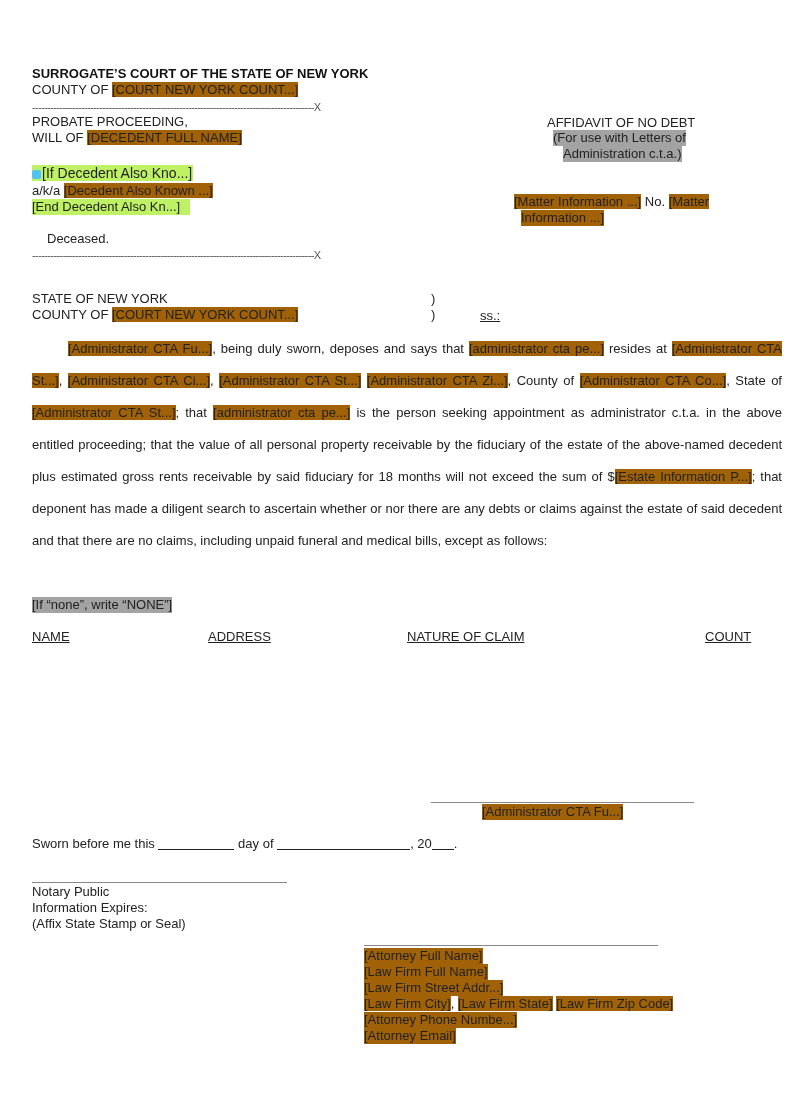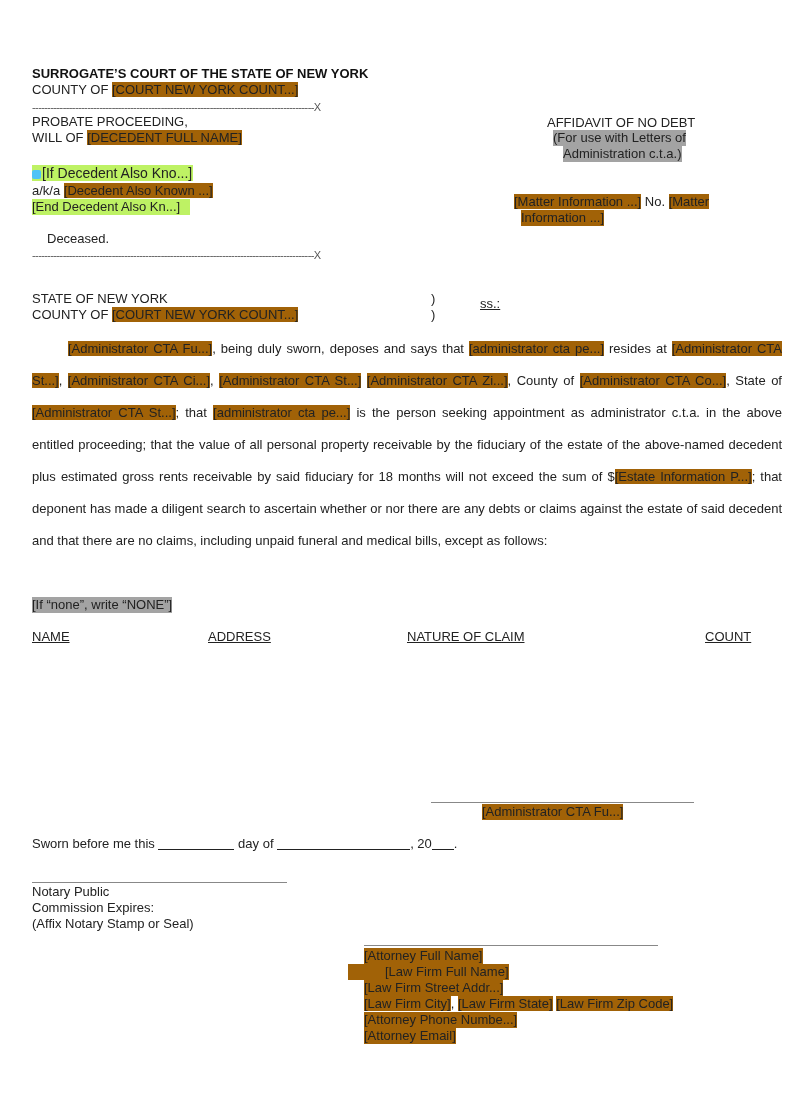--- a/index.html
+++ b/index.html
@@ -53,21 +53,21 @@
 </div>
 <div class="abs hl" style="left:488px;top:210px;margin-left:33px;">Information  ...]</div>
 
 <div class="abs" style="left:32px;top:291px;">STATE OF NEW YORK</div>
 <div class="abs" style="left:431px;top:291px;">)</div>
 <div class="abs" style="left:32px;top:307px;">
   <span>COUNTY OF</span>
   <span class="hl">[COURT NEW YORK COUNT...]</span>
 </div>
 <div class="abs" style="left:431px;top:307px;">)</div>
-<div class="abs" style="left:480px;top:296px;text-decoration:underline;">ss.:</div>
+<div class="abs" style="left:480px;top:308px;text-decoration:underline;">ss.:</div>
 
 <div class="para" style="top:333px;"><span class="indent"></span><span class="hl">[Administrator CTA Fu...]</span><span>, being duly sworn, deposes and says that </span><span class="hl">[administrator cta pe...]</span><span> resides at </span><span class="hl">[Administrator CTA St...]</span><span>, </span><span class="hl">[Administrator CTA Ci...]</span><span>, </span><span class="hl">[Administrator CTA St...]</span><span> </span><span class="hl">[Administrator CTA Zi...]</span><span>, County of </span><span class="hl">[Administrator CTA Co...]</span><span>, State of </span><span class="hl">[Administrator CTA St...]</span><span>; that </span><span class="hl">[administrator cta pe...]</span><span> is the person seeking appointment as administrator c.t.a. in the above entitled proceeding; that the value of all personal property receivable by the fiduciary of the estate of the above-named decedent plus estimated gross rents receivable by said fiduciary for 18 months will not exceed the sum of $</span><span class="hl">[Estate Information P...]</span><span>; that deponent has made a diligent search to ascertain whether or nor there are any debts or claims against the estate of said decedent and that there are no claims, including unpaid funeral and medical bills, except as follows:</span></div>
 
 <div class="abs hc" style="left:32px;top:597px;">[If “none”, write “NONE”]</div>
 
 <div class="abs u" style="left:32px;top:629px;">NAME</div>
 <div class="abs u" style="left:208px;top:629px;">ADDRESS</div>
 <div class="abs u" style="left:407px;top:629px;">NATURE OF CLAIM</div>
 <div class="abs u" style="left:705px;top:629px;">COUNT</div>
 
@@ -75,26 +75,26 @@
 <div class="abs hl" style="left:482px;top:804px;">[Administrator CTA Fu...]</div>
 
 <div class="abs" style="left:32px;top:836px;">
   <span>Sworn before me this</span>
   <span class="blank" style="width:76px;"></span>
   <span>day of</span>
   <span class="blank" style="width:133px;"></span><span>, 20</span><span class="blank" style="width:22px;"></span><span>.</span>
 </div>
 <div class="line" style="left:32px;top:882px;width:255px;"></div>
 <div class="abs" style="left:32px;top:884px;">Notary Public</div>
-<div class="abs" style="left:32px;top:900px;">Commission Expires:</div>
-<div class="abs" style="left:32px;top:916px;">(Affix Notary Stamp or Seal)</div>
+<div class="abs" style="left:32px;top:900px;">Information Expires:</div>
+<div class="abs" style="left:32px;top:916px;">(Affix State Stamp or Seal)</div>
 
 <div class="line" style="left:364px;top:945px;width:294px;"></div>
 <div class="abs hl" style="left:364px;top:948px;">[Attorney Full Name]</div>
-<div class="abs hl" style="left:348px;top:964px;padding-left:37px;">[Law Firm Full Name]</div>
+<div class="abs hl" style="left:364px;top:964px;">[Law Firm Full Name]</div>
 <div class="abs hl" style="left:364px;top:980px;">[Law Firm Street Addr...]</div>
 <div class="abs" style="left:364px;top:996px;">
   <span class="hl">[Law Firm City]</span><span>,</span>
   <span class="hl">[Law Firm State]</span>
   <span class="hl">[Law Firm Zip Code]</span>
 </div>
 <div class="abs hl" style="left:364px;top:1012px;">[Attorney Phone Numbe...]</div>
 <div class="abs hl" style="left:364px;top:1028px;">[Attorney Email]</div>
 
 </body></html>

